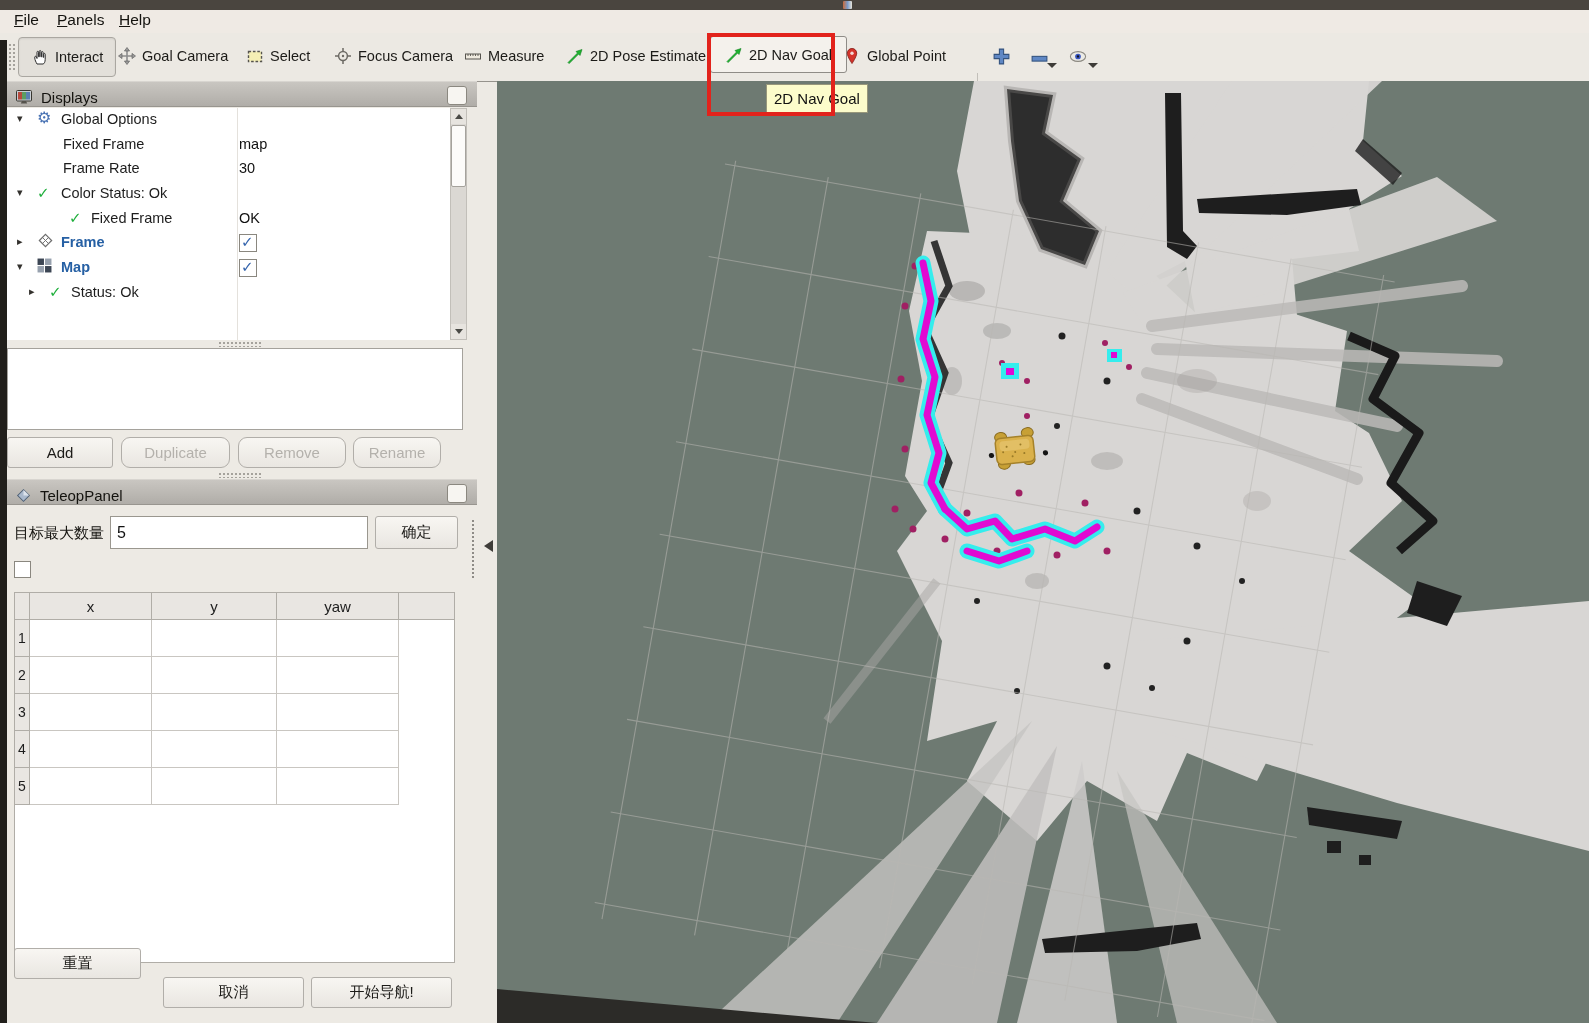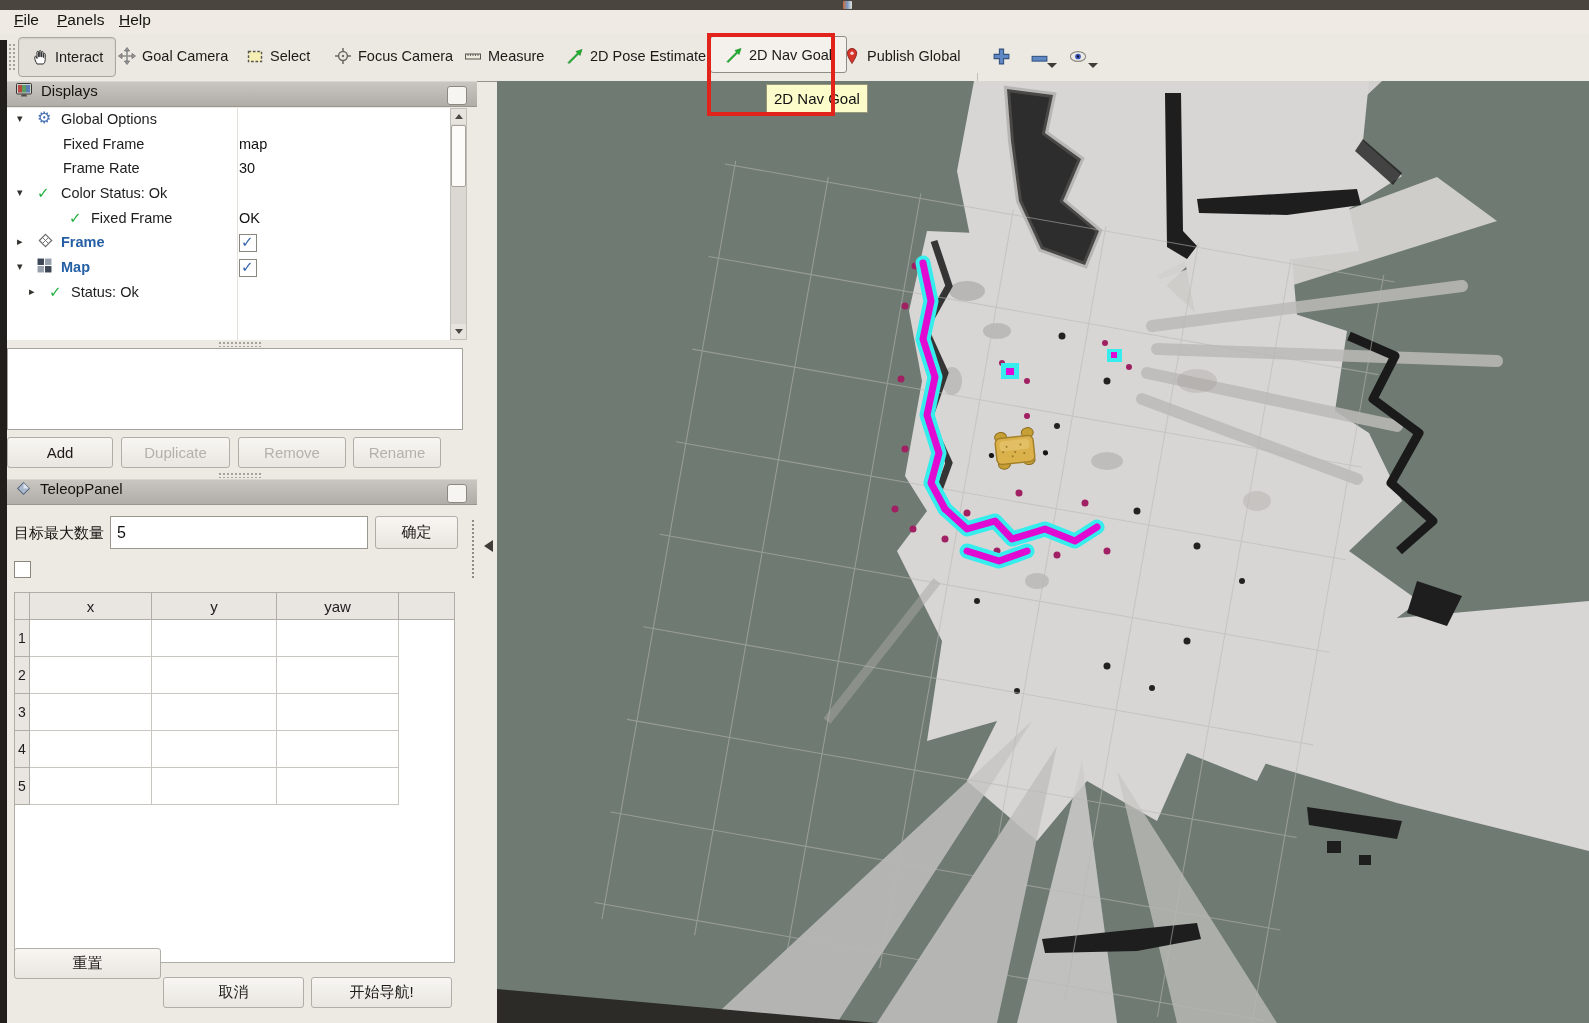--- a/index.html
+++ b/index.html
@@ -20,21 +20,21 @@
   .tool.pressed{background:#e3e0da;border:1px solid #aaa7a1;border-radius:4px;padding:0 12px;height:38px;top:4px;box-shadow:inset 0 1px 2px rgba(0,0,0,.08);}
   .tool.framed{background:#f4f1ec;border:1px solid #8f8c87;border-radius:3px;padding:0 14px;height:35px;top:3px;}
   .tb-sep{left:977px;top:40px;width:1px;height:32px;background:#c2bfb9;}
   .caret{width:0;height:0;border:5px solid transparent;border-top-color:#3e3c38;}
   
   #navgoal-redbox{left:707px;top:33px;width:128px;height:83px;border:4px solid #e2231c;box-sizing:border-box;z-index:7;}
   #navgoal-tooltip{left:766px;top:84px;height:27px;line-height:27px;padding:0 7px;background:#fcfccb;border:1px solid #97977b;font-size:15px;color:#111;z-index:6;}
   
   #left-edge{left:0;top:40px;width:7px;height:983px;background:#211f1b;}
   .panel-title{left:7px;width:470px;height:26px;background:linear-gradient(#c9c6c1,#b0ada8);
-    border-top:1px solid #d8d5d0;border-bottom:1px solid #98958f;display:flex;align-items:flex-start;gap:8px;
+    border-top:1px solid #d8d5d0;border-bottom:1px solid #98958f;display:flex;align-items:flex-end;gap:8px;
     padding-left:8px;box-sizing:border-box;font-size:15px;color:#14130f;}
   .float-btn{position:absolute;right:10px;top:4px;width:18px;height:17px;background:#f7f5f1;border:1px solid #8b8880;border-radius:3px;}
   #tree{left:7px;top:108px;width:443px;height:232px;background:#fff;overflow:hidden;}
   #tree-divider{left:237px;top:108px;width:1px;height:232px;background:#e4e1dc;}
   .trow{position:relative;height:24.7px;font-size:14.5px;}
   .exp{position:absolute;font-size:11px;color:#33312d;top:4px;}
   .ticon{position:absolute;top:2px;font-size:15px;}
   .tlabel{position:absolute;top:3px;}
   .tval{position:absolute;left:232px;top:3px;color:#111;}
   .blue{color:#2660a4;font-weight:bold;}
@@ -49,21 +49,21 @@
   #sbar{left:450px;top:108px;width:17px;height:232px;background:#dbd8d3;border:1px solid #c2bfb9;box-sizing:border-box;}
   .sb-btn{position:absolute;left:0;width:15px;height:15px;background:#e7e4df;display:flex;align-items:center;justify-content:center;}
   .tri-up{width:0;height:0;border:4px solid transparent;border-bottom:5px solid #4a4a46;margin-top:-4px;}
   .tri-down{width:0;height:0;border:4px solid transparent;border-top:5px solid #4a4a46;margin-bottom:-4px;}
   #sb-thumb{position:absolute;left:0;top:16px;width:15px;height:62px;background:#fcfbf9;border:1px solid #a5a29c;box-sizing:border-box;border-radius:2px;}
   .drag-dots{width:44px;height:6px;}
   
   #empty-list{left:7px;top:348px;width:456px;height:82px;background:#fff;border:1px solid #a5a29c;box-sizing:border-box;}
   .btn{position:absolute;height:31px;background:linear-gradient(#f8f6f2,#e9e6e1);border:1px solid #b1aea9;border-radius:3px;
        font-size:15px;color:#1c1b18;display:flex;align-items:center;justify-content:center;box-sizing:border-box;}
-  .btn.disabled{color:#b4b1ac;}
+  .btn.disabled{color:#b4b1ac;border-radius:9px;}
   
   #goal-input{left:110px;top:516px;width:258px;height:33px;box-sizing:border-box;border:1px solid #9a978f;background:#fff;
        font-size:16px;padding:0 6px;font-family:inherit;color:#111;}
   .label-cn{font-size:15px;color:#14130f;}
   #loop-cb{left:14px;top:561px;width:17px;height:17px;background:#fff;border:1px solid #8a877f;box-sizing:border-box;}
   
   #wp-table{left:14px;top:592px;width:441px;height:371px;background:#fff;border:1px solid #b0ada7;box-sizing:border-box;}
   .thead{display:flex;height:27px;}
   .th{background:#e9e6e2;border-right:1px solid #b0ada7;border-bottom:1px solid #b0ada7;box-sizing:border-box;
       display:flex;align-items:center;justify-content:center;font-size:15px;}
@@ -149,21 +149,21 @@
         <path d="M2 15.5 L11.5 6 L10 4.5 L16 2.5 L14 8.5 L12.6 7.1 L3.1 16.6 Z" fill="#1db32f" stroke="#0d7d1d" stroke-width="0.6"></path>
       </svg>
       <span>2D Nav Goal</span>
     </div>
 
     <div class="tool" style="left:843px;top:14px">
       <svg width="18" height="18" viewBox="0 0 18 18">
         <path d="M9 1.5 C6.2 1.5 4.3 3.6 4.3 6.3 C4.3 9.6 9 16.5 9 16.5 C9 16.5 13.7 9.6 13.7 6.3 C13.7 3.6 11.8 1.5 9 1.5 Z" fill="#d5342b" stroke="#7e1510" stroke-width="0.8"></path>
         <circle cx="9" cy="6.2" r="1.7" fill="#f3d9d7"></circle>
       </svg>
-      <span>Publish Global</span>
+      <span>Global Point</span>
     </div>
 
     <div class="abs tb-sep"></div>
 
     <div class="abs" style="left:992px;top:14px">
       <svg width="19" height="19" viewBox="0 0 18 18">
         <path d="M7 2 h4 v5 h5 v4 h-5 v5 h-4 v-5 H2 V7 h5 Z" fill="#5f87c4" stroke="#33527e" stroke-width="1"></path>
       </svg>
     </div>
     <div class="abs" style="left:1030px;top:18px">
@@ -332,21 +332,21 @@
       <div class="td" style="width:122px"></div>
     </div>
     <div class="trow2">
       <div class="rn">5</div>
       <div class="td" style="width:122px"></div>
       <div class="td" style="width:125px"></div>
       <div class="td" style="width:122px"></div>
     </div>
   </div>
 
-  <div class="abs btn" style="left:14px;top:948px;width:147px">
+  <div class="abs btn" style="left:14px;top:948px;width:127px">
       <span>重置</span>
     </div>
   <div class="abs btn" style="left:163px;top:977px;width:141px">
       <span>取消</span>
     </div>
   <div class="abs btn" style="left:311px;top:977px;width:141px">
       <span>开始导航!</span>
     </div>
 
   <div class="abs" id="vsplit-dots"></div>

